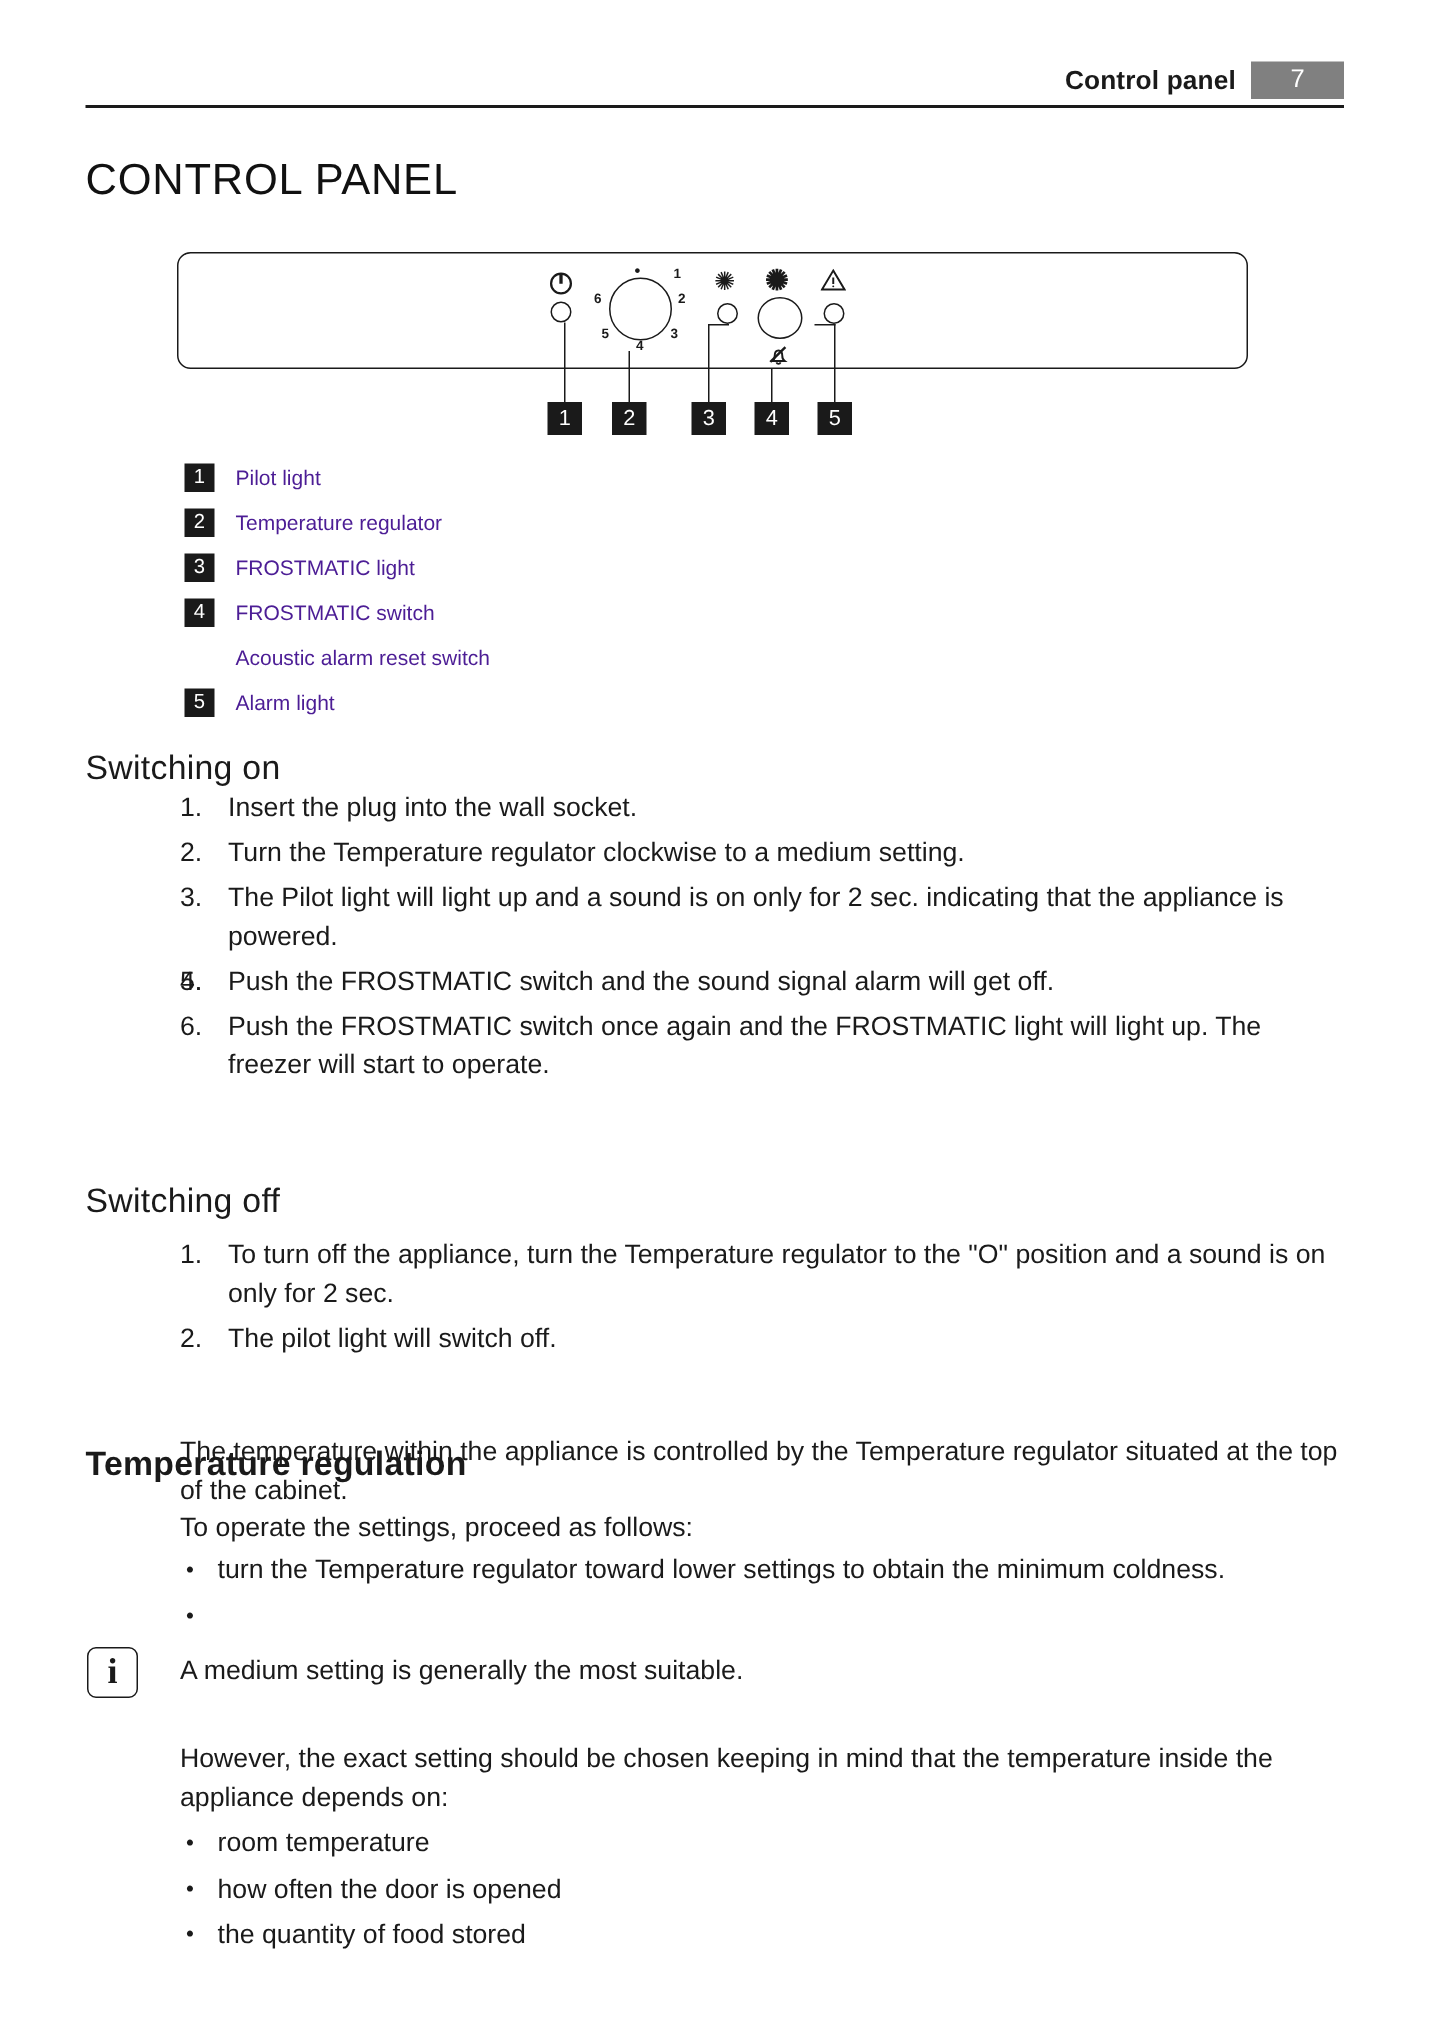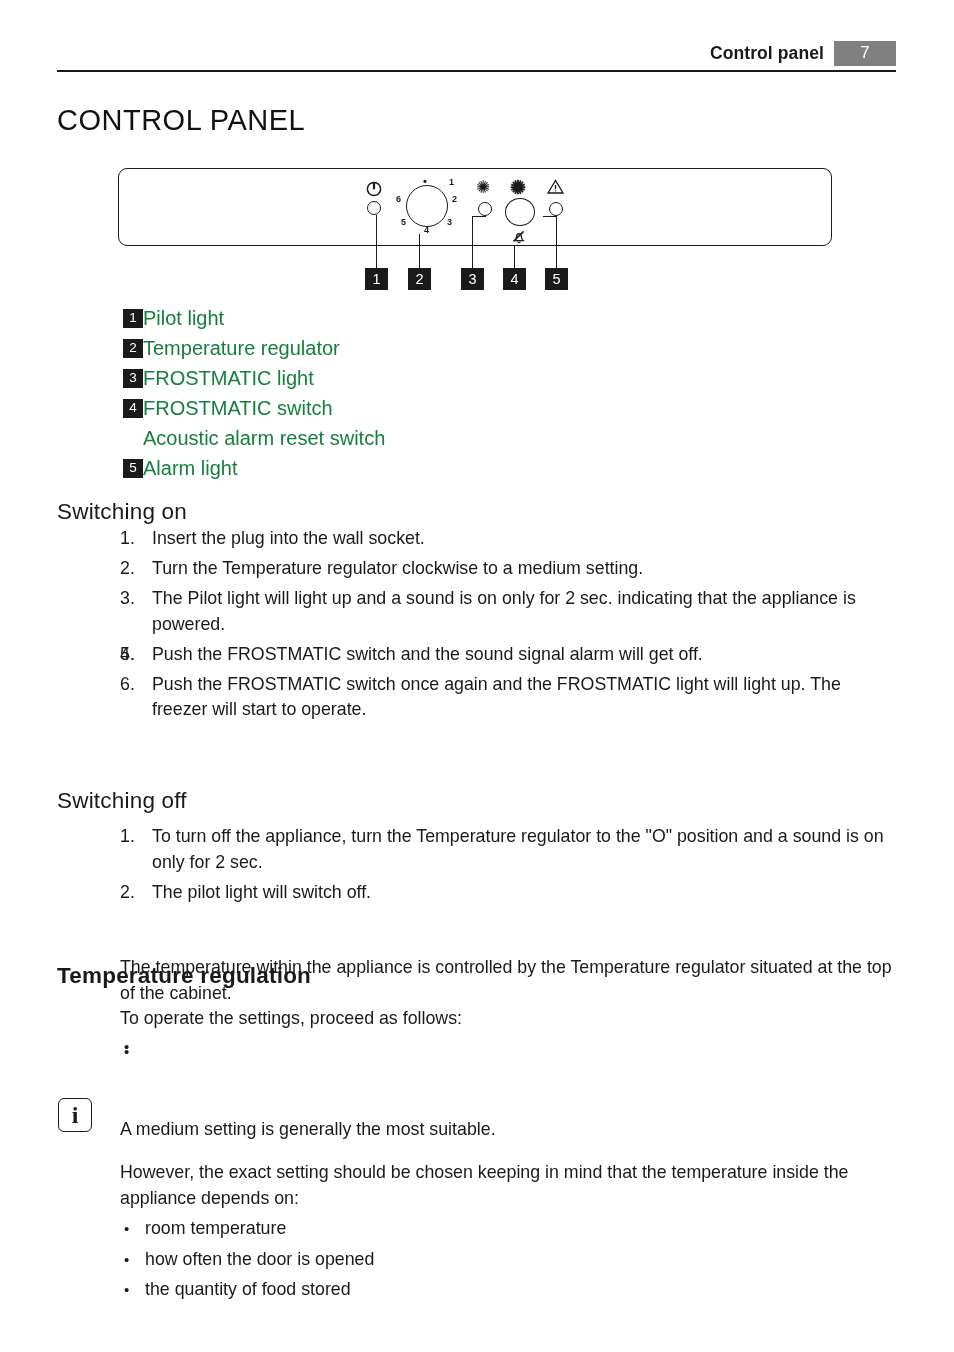--- a/index.html
+++ b/index.html
@@ -227,22 +227,23 @@
     display: flex;
     align-items: center;
     justify-content: center;
     flex: 0 0 auto;
     line-height: 1;
   }
   .legend-badge.blank {
     background: transparent;
   }
   .legend-label {
-    font-size: 20px;
-    color: #15803d;
+    margin-left: 14px;
+    font-size: 14px;
+    color: #4c1d95;
     white-space: nowrap;
   }
 
   
   .h2 {
     position: absolute;
     left: 57px;
     font-size: 22.5px;
     font-weight: normal;
     color: #1a1a1a;
@@ -465,28 +466,29 @@
       <span>The pilot light will switch off.</span>
     </div>
   </div>
 
   <div class="h2" style="top:963px;font-weight:bold;">Temperature regulation</div>
   <div class="para" style="top:955px;">The temperature within the appliance is controlled by the Temperature regulator situated at the top of the cabinet.</div>
   <div class="para" style="top:1006px;">To operate the settings, proceed as follows:</div>
   <div class="blist" style="top:1034px;">
     <div class="bitem">
       <span class="bdot">•</span>
+      <span>turn the Temperature regulator toward lower settings to obtain the minimum coldness.</span>
     </div>
     <div class="bitem">
       <span class="bdot">•</span>
     </div>
   </div>
 
   <div class="note-icon">i</div>
-  <div class="para" style="top:1101px;margin-top:16px;">A medium setting is generally the most suitable.</div>
+  <div class="para" style="top:1101px;">A medium setting is generally the most suitable.</div>
 
   <div class="para" style="top:1160px;">However, the exact setting should be chosen keeping in mind that the temperature inside the appliance depends on:</div>
 
   <div class="blist" style="top:1216px;">
     <div class="bitem">
       <span class="bdot">•</span>
       <span>room temperature</span>
     </div>
     <div class="bitem">
       <span class="bdot">•</span>

